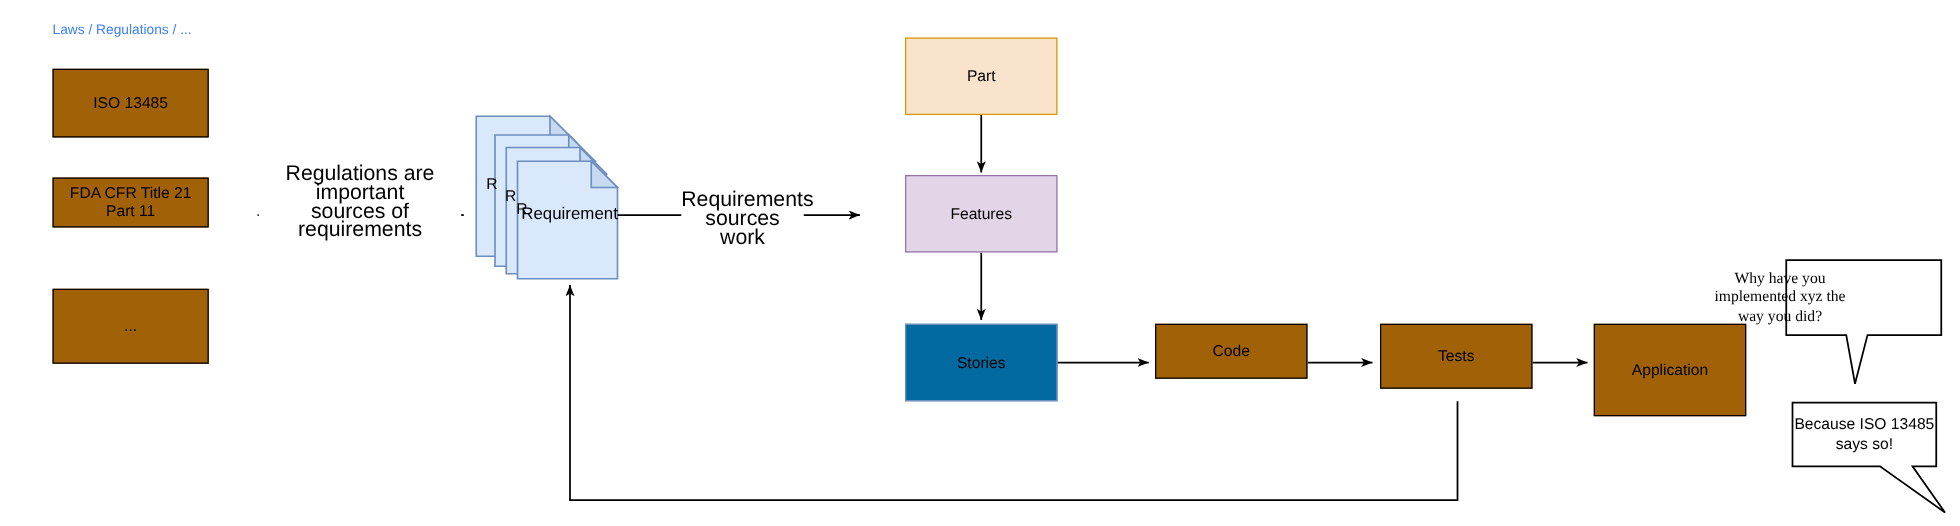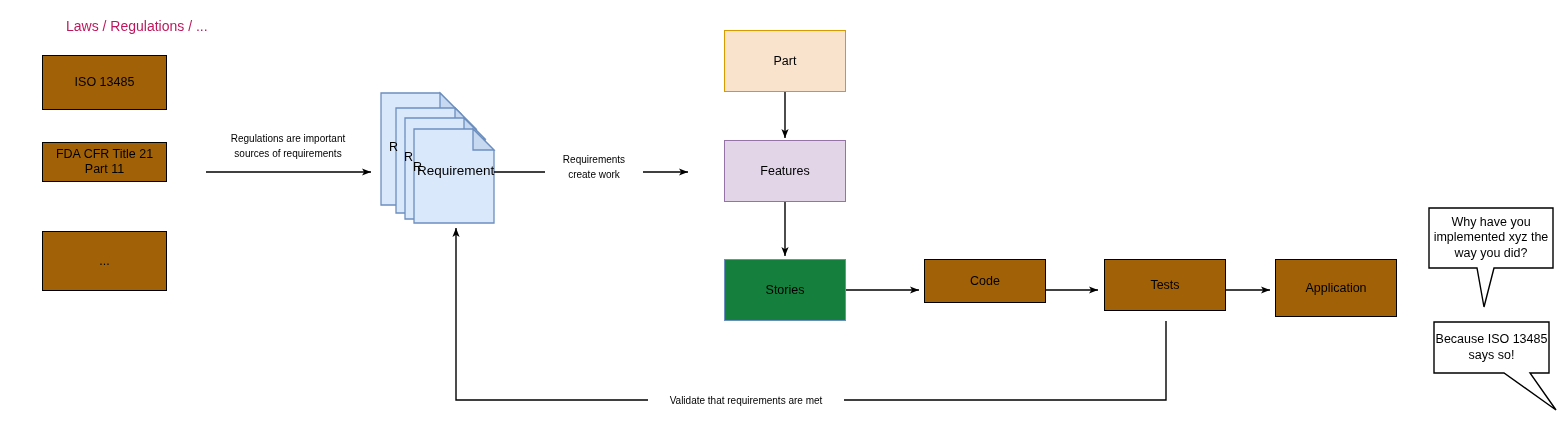--- a/index.html
+++ b/index.html
@@ -40,48 +40,47 @@
   
   .box.epic {
     background: #fae3cc;
     border: 1.4px solid #d79b00;
   }
   .box.features {
     background: #e1d5e7;
     border: 1.4px solid #9673a6;
   }
   .box.stories {
-    background: #15803d;
+    background: #0369a1;
     border: 1.4px solid #6c8ebf;
   }
 
   
   .heading {
     position: absolute;
-    font-size: 14px;
-    color: #be185d;
-    margin-left: 24px;
+    font-size: 11px;
+    color: #3b82f6;
   }
 
   
   svg.overlay {
     position: absolute;
     left: 0;
     top: 0;
     width: 1568px;
     height: 421px;
     overflow: visible;
     pointer-events: none;
   }
   svg.overlay * { pointer-events: auto; }
 
   
   .edge-label {
     position: absolute;
-    font-size: 10px;
+    font-size: 17px;
     line-height: 15px;
     color: #000000;
     text-align: center;
     background: #ffffff;
     white-space: pre;
   }
 
   
   .bubble-text {
     position: absolute;
@@ -174,23 +173,22 @@
 
   <div class="doc-text" style="left:389px; top:140px; font-size:12.5px;">R</div>
   <div class="doc-text" style="left:404px; top:150px; font-size:12.5px;">R</div>
   <div class="doc-text" style="left:413px; top:160px; font-size:12.5px;">R</div>
   <div class="doc-text" style="left:417px; top:163px; width:80px; text-align:left;">Requirement</div>
 
   <div class="edge-label" style="left:207px; top:131px; width:162px; white-space:pre-line;">Regulations are important
 sources of requirements</div>
 
   <div class="edge-label" style="left:545px; top:152px; width:98px; white-space:pre-line;">Requirements
-create work</div>
-
-  <div class="edge-label" style="left:648px; top:393px; width:190px; padding:0 3px;">Validate that requirements are met</div>
+sources work</div>
+
 
   <div class="box epic center-text" style="left:724px; top:30px; width:122px; height:62px;">
     <span>Part</span>
   </div>
 
   <div class="box features center-text" style="left:724px; top:140px; width:122px; height:62px;">
     <span>Features</span>
   </div>
 
   <div class="box stories center-text" style="left:724px; top:259px; width:122px; height:62px;">
@@ -198,24 +196,24 @@
   </div>
 
   <div class="box center-text" style="left:924px; top:259px; width:122px; height:44px;">
     <span>Code</span>
   </div>
 
   <div class="box center-text" style="left:1104px; top:259px; width:122px; height:52px;">
     <span>Tests</span>
   </div>
 
-  <div class="box center-text" style="left:1275px; top:259px; width:122px; height:58px;">
+  <div class="box center-text" style="left:1275px; top:259px; width:122px; height:74px;">
     <span>Application</span>
   </div>
 
-  <div class="bubble-text" style="left:1429px; top:208px; width:124px; height:60px; white-space:pre-line;">Why have you
+  <div class="bubble-text" style="left:1362px; top:208px; width:124px; height:60px; white-space:pre-line;font-family:Liberation Serif, serif;">Why have you
 implemented xyz the
 way you did?</div>
 
   <div class="bubble-text" style="left:1434px; top:322px; width:115px; height:51px; white-space:pre-line;">Because ISO 13485
 says so!</div>
 
 </div>
 
 </body></html>

